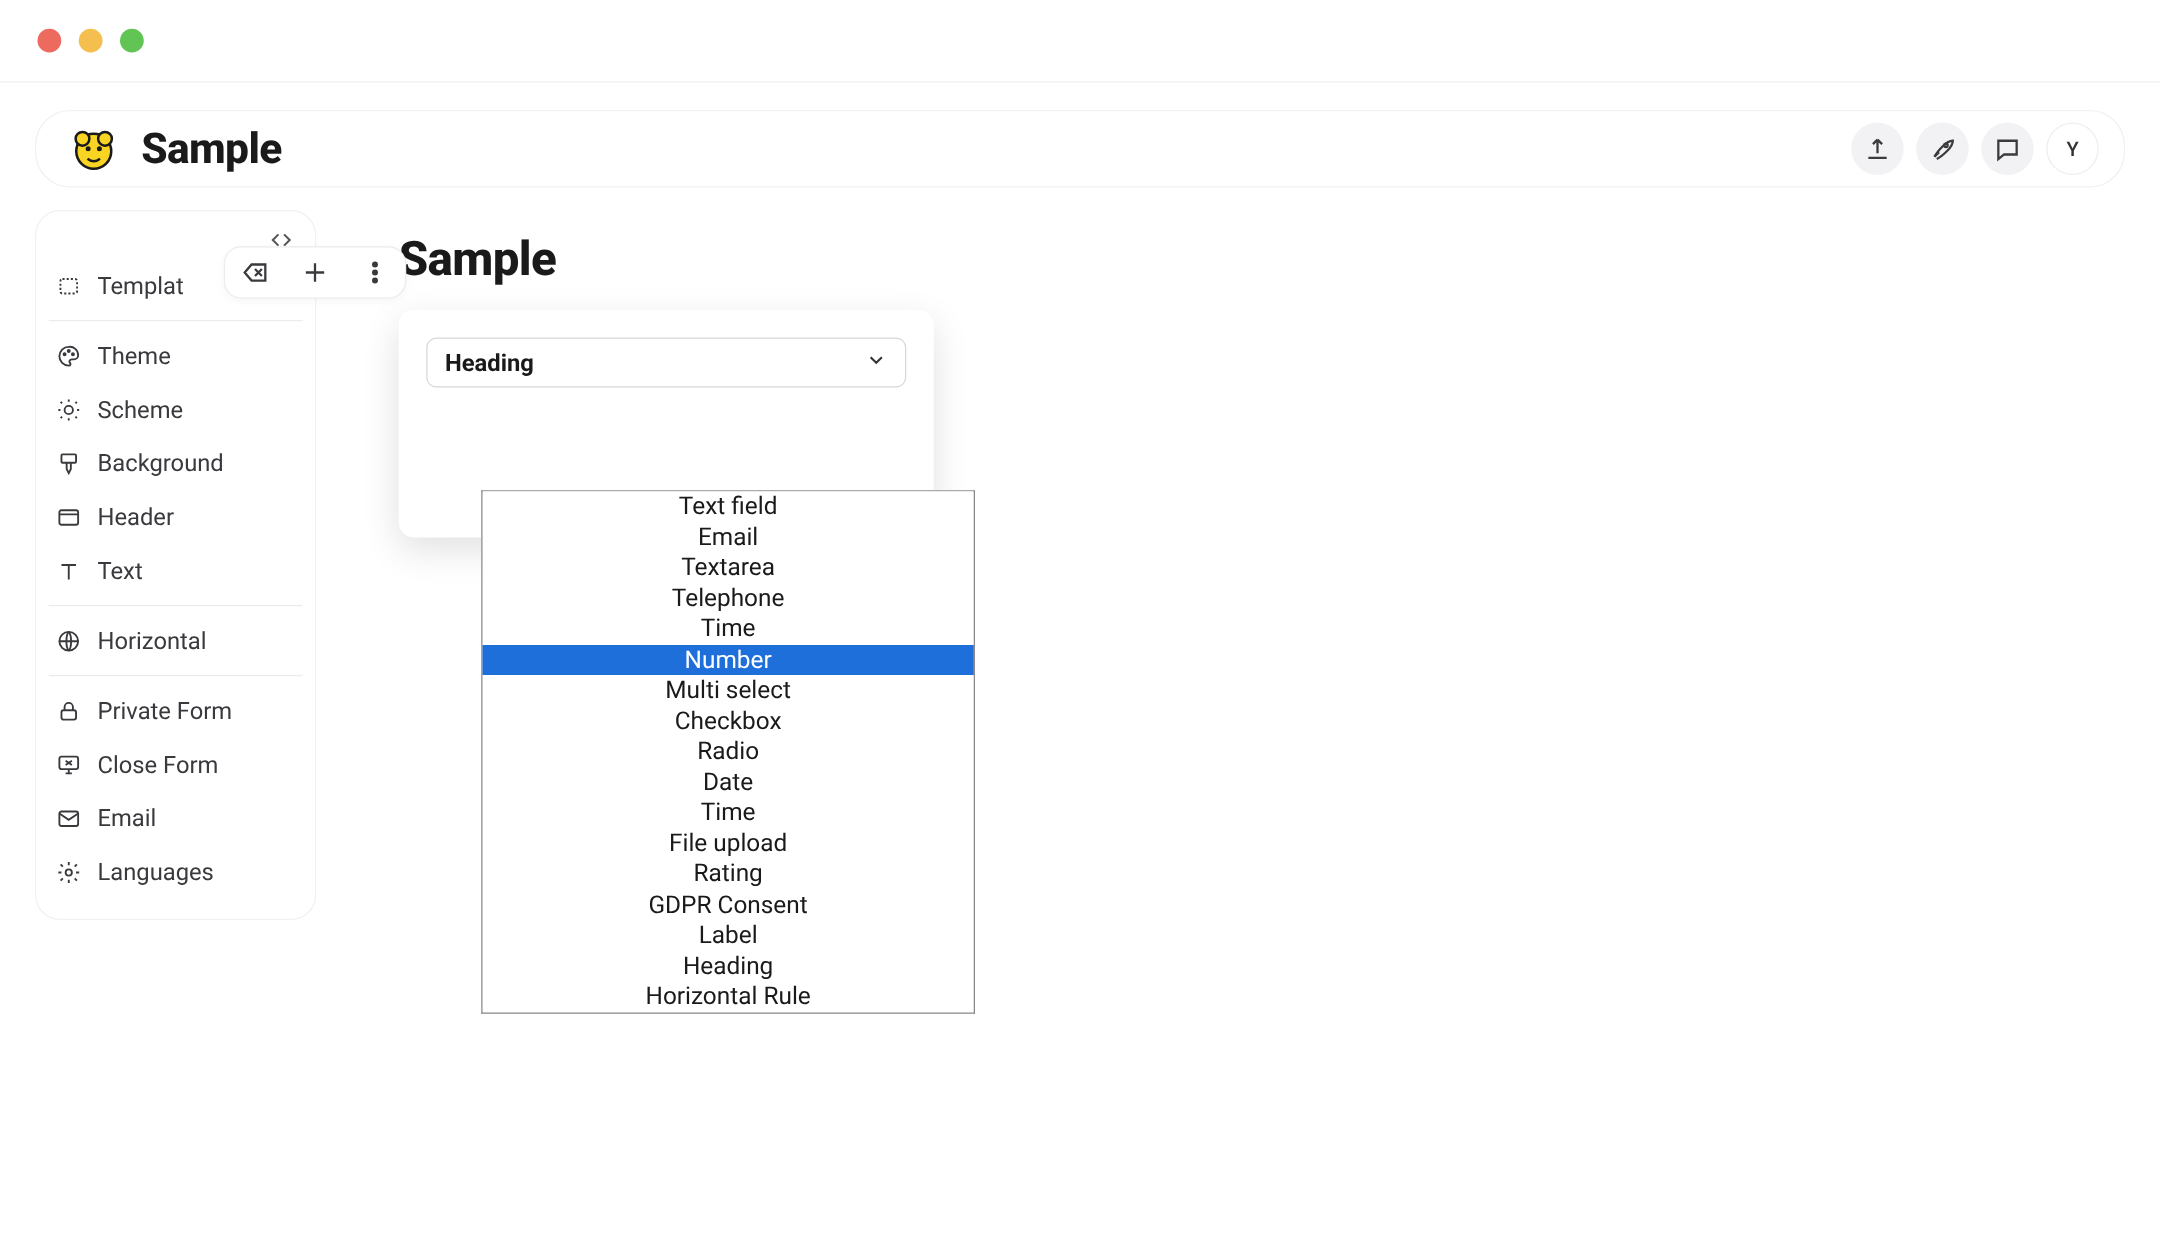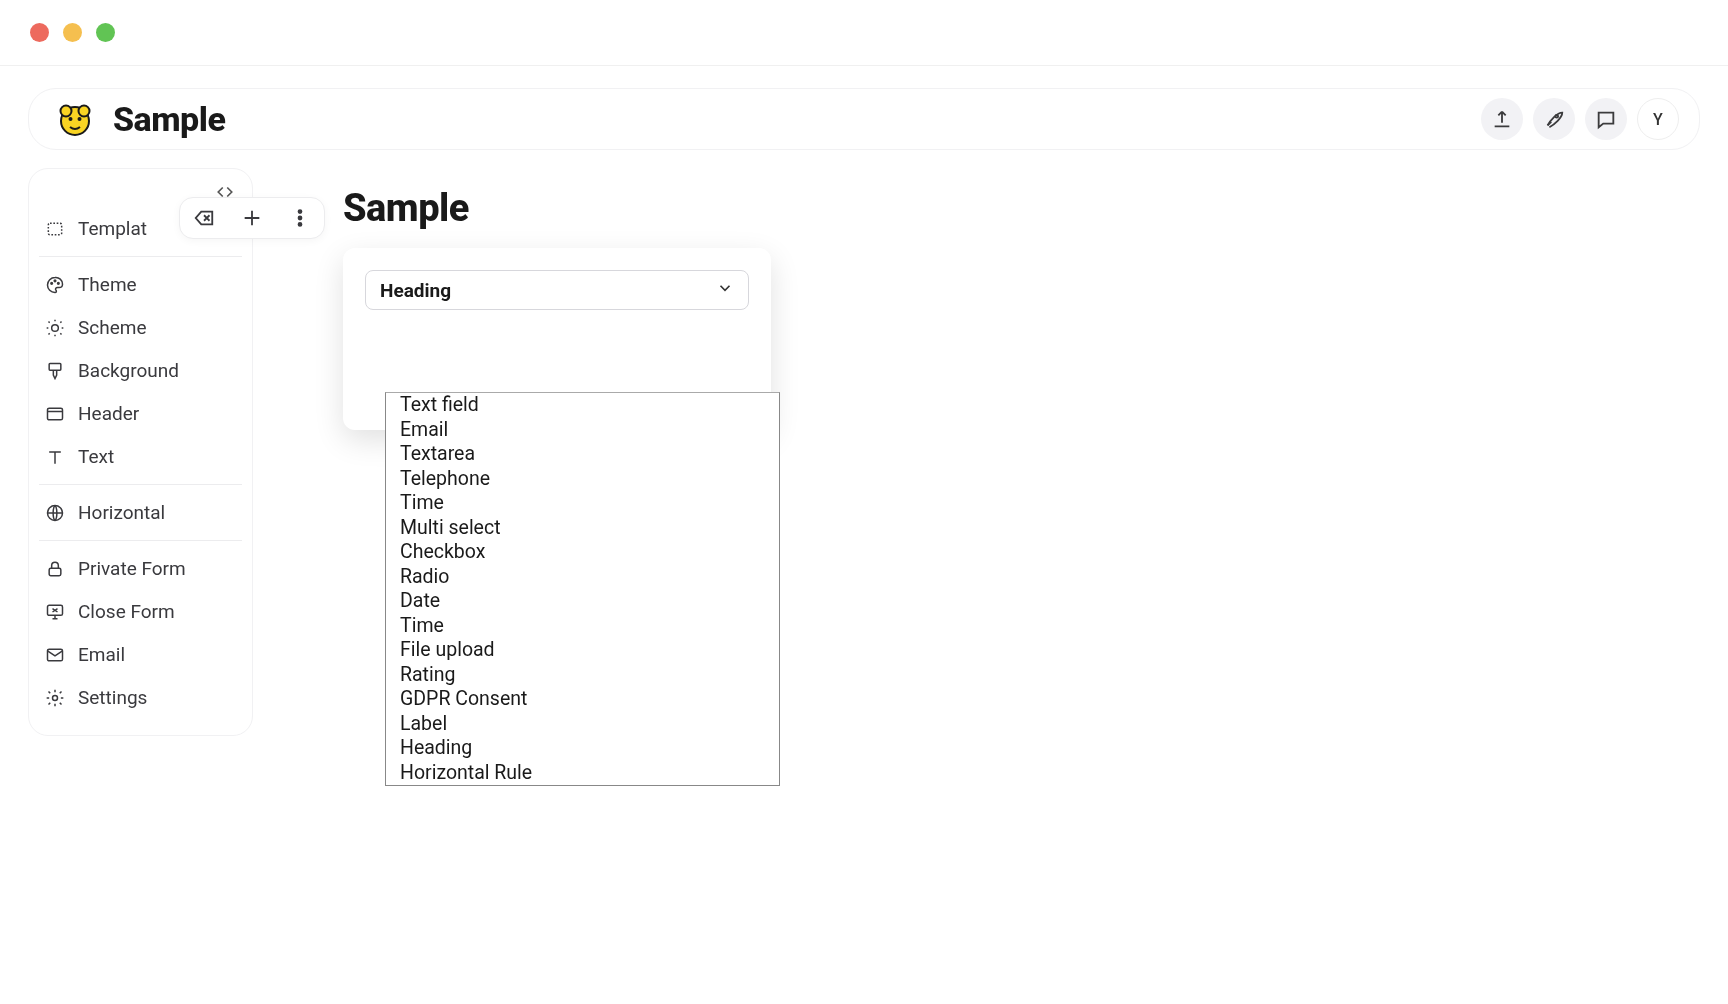--- a/index.html
+++ b/index.html
@@ -13,21 +13,21 @@
 
 .topbar { margin: 22px 28px 18px 28px; background: #fff; border: 1px solid #f1f1f3; border-radius: 28px; height: 62px; display: flex; align-items: center; padding: 0 20px 0 28px; }
 .topbar-left { display: flex; align-items: center; gap: 20px; }
 .logo { width: 36px; height: 36px; }
 .topbar-title { font-size: 34px; font-weight: 800; color: #1a1a1a; letter-spacing: -0.5px; }
 .topbar-right { margin-left: auto; display: flex; align-items: center; gap: 10px; }
 .icon-circle { width: 42px; height: 42px; border-radius: 50%; background: #f2f2f5; display: flex; align-items: center; justify-content: center; color: #3b3b3d; cursor: pointer; }
 .icon-circle svg { width: 22px; height: 22px; stroke: #3b3b3d; stroke-width: 2; fill: none; }
 .avatar { width: 42px; height: 42px; border-radius: 50%; background: #fff; border: 1px solid #eee; display: flex; align-items: center; justify-content: center; font-weight: 500; color: #333; }
 
-.layout { display: flex; padding: 0 28px; gap: 28px; align-items: flex-start; }
+.layout { display: flex; padding: 0 28px; gap: 4px; align-items: flex-start; }
 
 .sidebar { width: 225px; background: #fff; border: 1px solid #f1f1f3; border-radius: 20px; padding: 10px 8px 16px 8px; position: relative; }
 .sidebar-code { text-align: right; padding: 4px 10px 2px 0; color: #555; font-size: 15px; }
 .sidebar-code svg { width: 18px; height: 18px; stroke: #555; stroke-width: 2.2; fill: none; }
 .sidebar hr { border: none; border-top: 1px solid #ececee; margin: 6px 2px; }
 .side-item { display: flex; align-items: center; gap: 13px; padding: 10px 8px; color: #3a3a3e; font-size: 19px; cursor: pointer; border-radius: 8px; white-space: nowrap; overflow: hidden; }
 .side-item svg { width: 20px; height: 20px; stroke: #3a3a3e; stroke-width: 1.8; fill: none; flex-shrink: 0; }
 
 .float-tools { position: absolute; top: 28px; left: 150px; background: #fff; border: 1px solid #ececee; border-radius: 14px; padding: 6px 10px; display: flex; align-items: center; gap: 20px; box-shadow: 0 2px 8px rgba(0,0,0,0.04); z-index: 5; }
 .float-tools .tool { width: 28px; height: 28px; display: flex; align-items: center; justify-content: center; cursor: pointer; color: #3a3a3e; }
@@ -37,21 +37,21 @@
 .page-title { font-size: 38px; font-weight: 800; color: #1a1a1a; margin: 0 0 18px 62px; letter-spacing: -0.5px; }
 
 .card { width: 428px; margin-left: 62px; background: #fff; border-radius: 12px; box-shadow: 0 10px 30px rgba(0,0,0,0.12); padding: 22px 22px 120px 22px; }
 
 .selectbox { position: relative; border: 1px solid #d7d7dc; border-radius: 8px; background: #fff; height: 40px; display: flex; align-items: center; padding: 0 14px; cursor: pointer; }
 .selectbox .sel-label { font-weight: 700; font-size: 19px; color: #1a1a1a; }
 .selectbox .chevron { margin-left: auto; }
 .selectbox .chevron svg { width: 18px; height: 18px; stroke: #333; stroke-width: 2.2; fill: none; }
 
 .dropdown { position: absolute; top: 392px; left: 385px; width: 395px; border: 1px solid #888; border-top: 1px solid #aaa; background: #fff; z-index: 30; }
-.dropdown .opt { font-size: 19.5px; color: #1a1a1a; padding: 0 14px; line-height: 24.5px; cursor: pointer; }
+.dropdown .opt { font-size: 19.5px; color: #1a1a1a; padding: 0 14px; line-height: 24.5px; cursor: pointer; text-align: center; }
 .dropdown .opt.selected { background: #1f6fdb; color: #fff; }
 </style>
 </head>
 <body>
 
 <div class="titlebar">
   <div class="traffic-dot dot-red"></div>
   <div class="traffic-dot dot-yellow"></div>
   <div class="traffic-dot dot-green"></div>
 </div>
@@ -194,21 +194,21 @@
           <rect x="3" y="5" width="18" height="14" rx="2"></rect>
           <path d="M3 7l9 6 9-6"></path>
         </svg>
       <span>Email</span>
     </div>
     <div class="side-item">
       <svg viewBox="0 0 24 24">
           <circle cx="12" cy="12" r="3"></circle>
           <path d="M12 2v3M12 19v3M4.2 4.2l2.1 2.1M17.7 17.7l2.1 2.1M2 12h3M19 12h3M4.2 19.8l2.1-2.1M17.7 6.3l2.1-2.1"></path>
         </svg>
-      <span>Settings</span>
+      <span>Languages</span>
     </div>
   </div>
 
   <div class="main">
     <h1 class="page-title">Sample</h1>
     <div class="card">
       <div class="selectbox">
         <span class="sel-label">Heading</span>
         <span class="chevron">
           <svg viewBox="0 0 24 24">
@@ -219,20 +219,21 @@
     </div>
   </div>
 </div>
 
 <div class="dropdown" id="dropdown">
     <div class="opt">Text field</div>
     <div class="opt">Email</div>
     <div class="opt">Textarea</div>
     <div class="opt">Telephone</div>
     <div class="opt">Time</div>
+    <div class="opt selected">Number</div>
     <div class="opt">Multi select</div>
     <div class="opt">Checkbox</div>
     <div class="opt">Radio</div>
     <div class="opt">Date</div>
     <div class="opt">Time</div>
     <div class="opt">File upload</div>
     <div class="opt">Rating</div>
     <div class="opt">GDPR Consent</div>
     <div class="opt">Label</div>
     <div class="opt">Heading</div>

